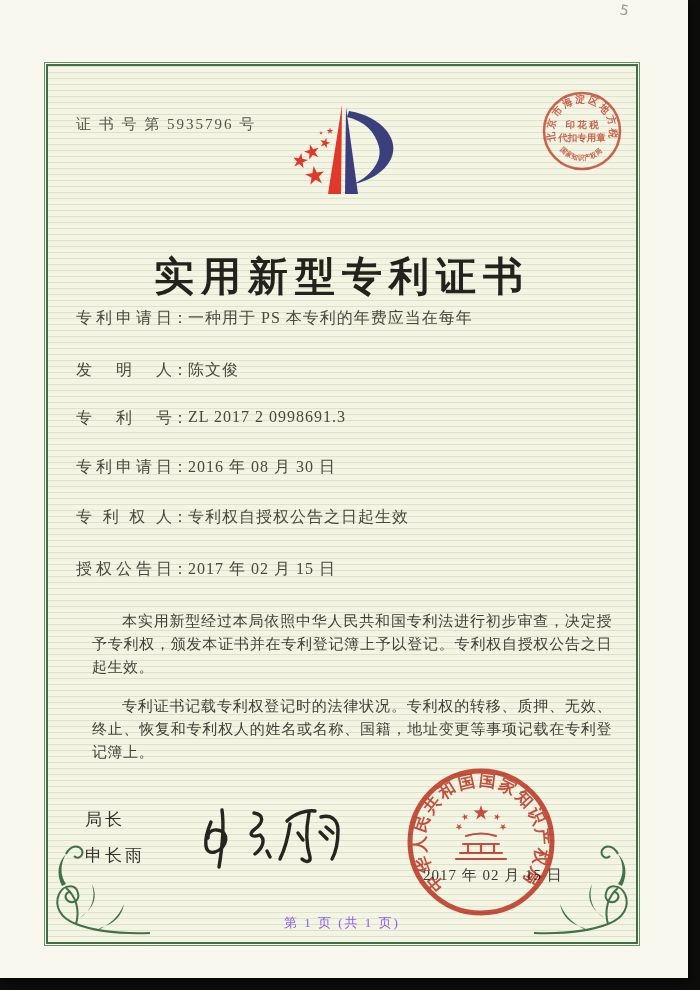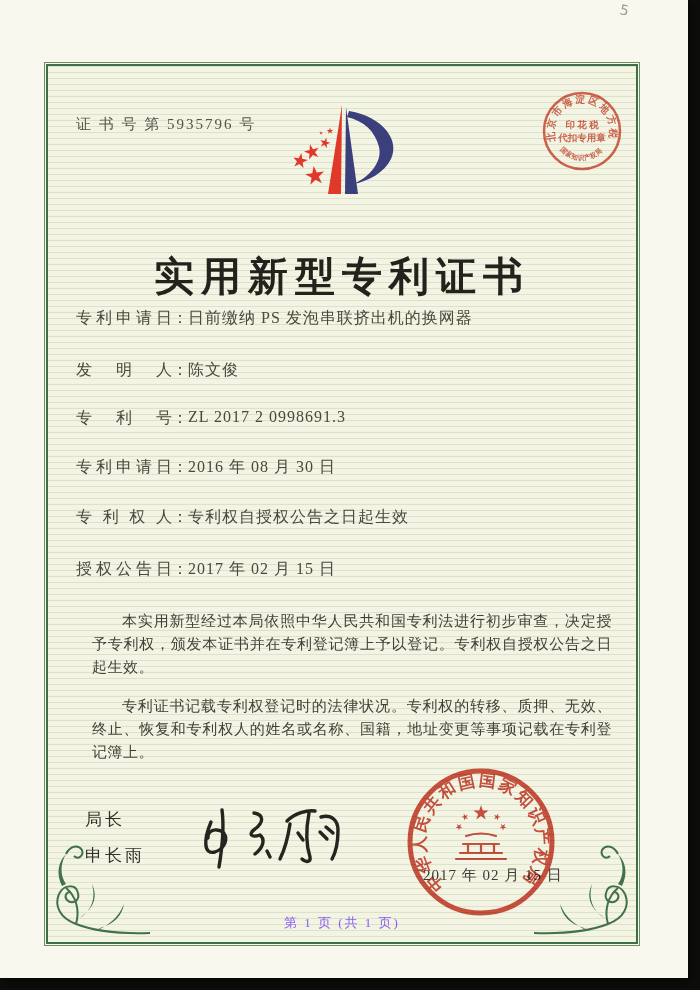--- a/index.html
+++ b/index.html
@@ -100,21 +100,21 @@
         <use href="#star" fill="#e0392b" transform="translate(6,64) scale(8) rotate(10)"></use>
         <use href="#star" fill="#e0392b" transform="translate(21,79) scale(10) rotate(-8)"></use>
         <use href="#star" fill="#e0392b" transform="translate(31,46) scale(5.5) rotate(15)"></use>
         <use href="#star" fill="#e0392b" transform="translate(36,34) scale(3.5)"></use>
         <use href="#star" fill="#e0392b" transform="translate(27,36) scale(2)"></use>
       </svg>
 
       <div class="title">实用新型专利证书</div>
 
       <div class="row" style="top:245px">
-        <span class="f-label">专利申请日</span><span class="f-colon">：</span><span class="f-value">日前缴纳 PS 发泡串联挤出机的换网器</span>
+        <span class="f-label">专利申请日</span><span class="f-colon">：</span><span class="f-value">一种用于 PS 本专利的年费应当在每年</span>
       </div>
       <div class="row" style="top:297px">
         <span class="f-label">发明人</span><span class="f-colon">：</span><span class="f-value">陈文俊</span>
       </div>
       <div class="row" style="top:345px">
         <span class="f-label">专利号</span><span class="f-colon">：</span><span class="f-value">ZL 2017 2 0998691.3</span>
       </div>
       <div class="row" style="top:394px">
         <span class="f-label">专利申请日</span><span class="f-colon">：</span><span class="f-value">2016 年 08 月 30 日</span>
       </div>

